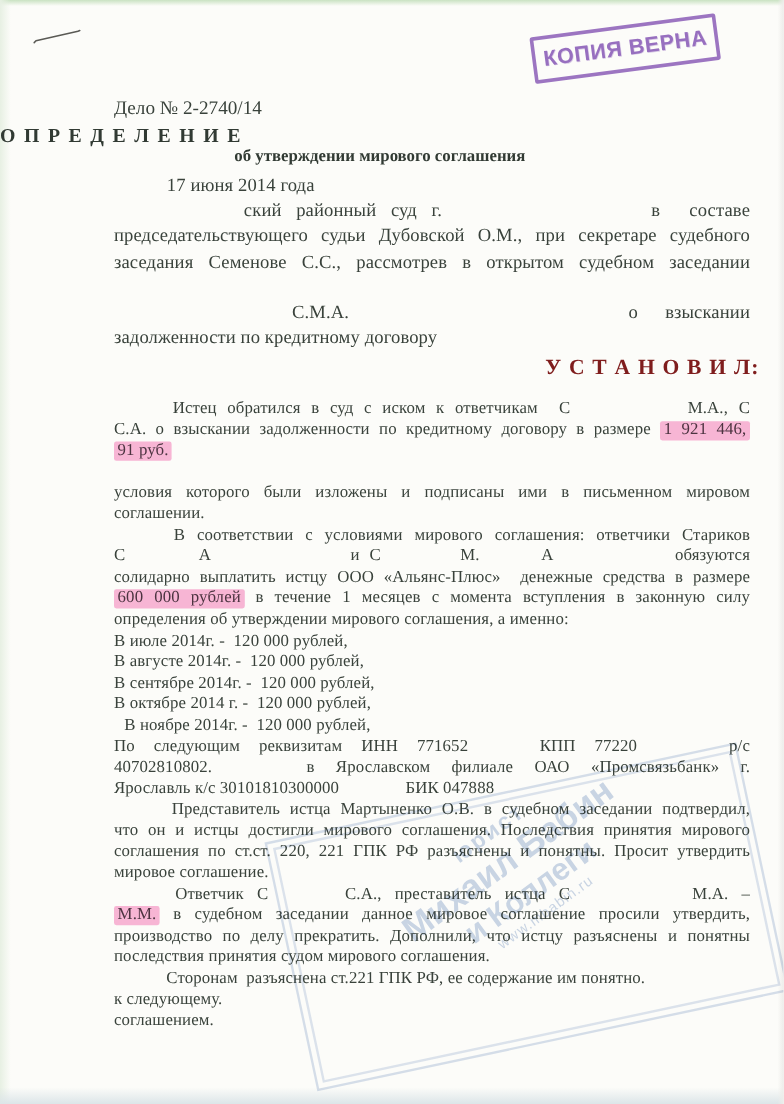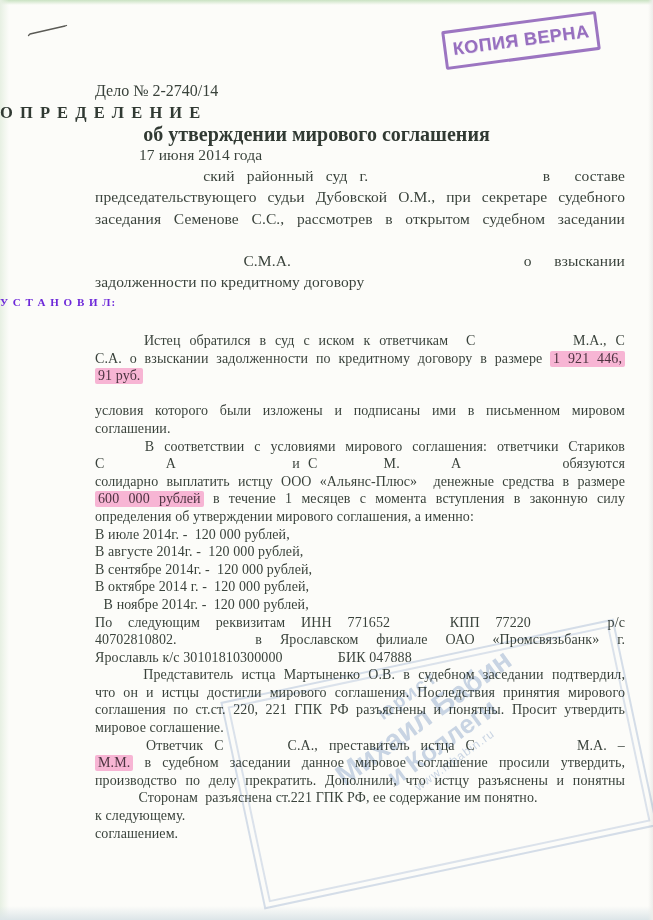--- a/index.html
+++ b/index.html
@@ -25,30 +25,30 @@
     font-weight:bold;font-size:18px;line-height:33px;text-align:center;
     letter-spacing:.5px;transform:rotate(-7.5deg);opacity:.88;
     text-shadow:.6px .6px 0 rgba(138,92,184,.35);
   }
 
   .case-no{position:absolute;left:95px;top:82px;font-size:16px;}
 
   .doc-title{position:absolute;left:0;right:20px;top:103px;text-align:left;
     font-weight:bold;font-size:16.5px;letter-spacing:1.5px;color:#313a33;}
   .doc-subtitle{position:absolute;left:0;right:20px;top:123px;text-align:center;
-    font-weight:bold;font-size:20px;color:#313a33;}
+    font-weight:bold;font-size:14px;color:#313a33;}
 
   .sec{position:absolute;left:95px;right:28px;}
   .sec-a{top:144px;}
   .sec-a .line{line-height:21.2px;font-size:15.5px;}
   .sec-b{top:332px;}
   .sec-b .line{line-height:17.6px;font-size:14px;}
 
-  .heading{position:absolute;left:0;right:20px;top:296px;text-align:left;
-    font-weight:bold;font-size:11px;letter-spacing:1px;color:#6d28d9;}
+  .heading{position:absolute;left:0;right:20px;top:296px;text-align:right;
+    font-weight:bold;font-size:18px;letter-spacing:1px;color:#7f1d1d;}
 
   .line{white-space:nowrap;letter-spacing:.1px;}
   .line.j{text-align:justify;text-align-last:justify;}
   .line.l{text-align:left;text-align-last:left;}
   .sp{display:inline-block;height:1px;vertical-align:baseline;}
   .hl{background:rgba(243,122,183,.55);padding:0 3px 1px 3px;border-radius:2px;color:#4c3340;}
 
   
   .wm{position:absolute;left:238px;top:658px;width:402px;height:212px;
     transform:rotate(-12deg);pointer-events:none;mix-blend-mode:multiply;opacity:.5;}
@@ -115,20 +115,21 @@
       <div class="line j"><span>По следующим реквизитам ИНН 771652</span> <span class="sp" style="width: 28px;"></span> <span>КПП 77220</span> <span class="sp" style="width: 45px;"></span> <span>р/с</span></div>
       <div class="line j"><span>40702810802.</span> <span class="sp" style="width: 55px;"></span> <span style="word-spacing: 6px;">в Ярославском филиале ОАО «Промсвязьбанк» г.</span></div>
       <div class="line l"><span>Ярославль к/с 30101810300000</span> <span class="sp" style="width: 48px;"></span> <span>БИК 047888</span></div>
       <div class="line j"><span class="sp" style="width: 40px;"></span> <span>Представитель истца Мартыненко О.В. в судебном заседании подтвердил,</span></div>
       <div class="line j"><span>что он и истцы достигли мирового соглашения. Последствия принятия мирового</span></div>
       <div class="line j"><span>соглашения по ст.ст. 220, 221 ГПК РФ разъяснены и понятны. Просит утвердить</span></div>
       <div class="line l"><span>мировое соглашение.</span></div>
       <div class="line j"><span class="sp" style="width: 40px;"></span> <span>Ответчик С</span> <span class="sp" style="width: 42px;"></span> <span>С.А., преставитель истца С</span> <span class="sp" style="width: 80px;"></span> <span>М.А. –</span></div>
       <div class="line j"><span class="hl">М.М.</span> <span>в судебном заседании данное мировое соглашение просили утвердить,</span></div>
       <div class="line j"><span>производство по делу прекратить. Дополнили, что истцу разъяснены и понятны</span></div>
+      <div class="line l"><span>последствия принятия судом мирового соглашения.</span></div>
       <div class="line l"><span class="sp" style="width: 40px;"></span> <span>Сторонам &nbsp;разъяснена ст.221 ГПК РФ, ее содержание им понятно.</span></div>
       <div class="line l"><span>к следующему.</span></div>
       <div class="line l"><span>соглашением.</span></div>
     </div>
 
   <div class="wm">
     <div class="outer"></div>
     <div class="inner"></div>
     <div class="wm-text">
       <div class="t1">юрист</div>

